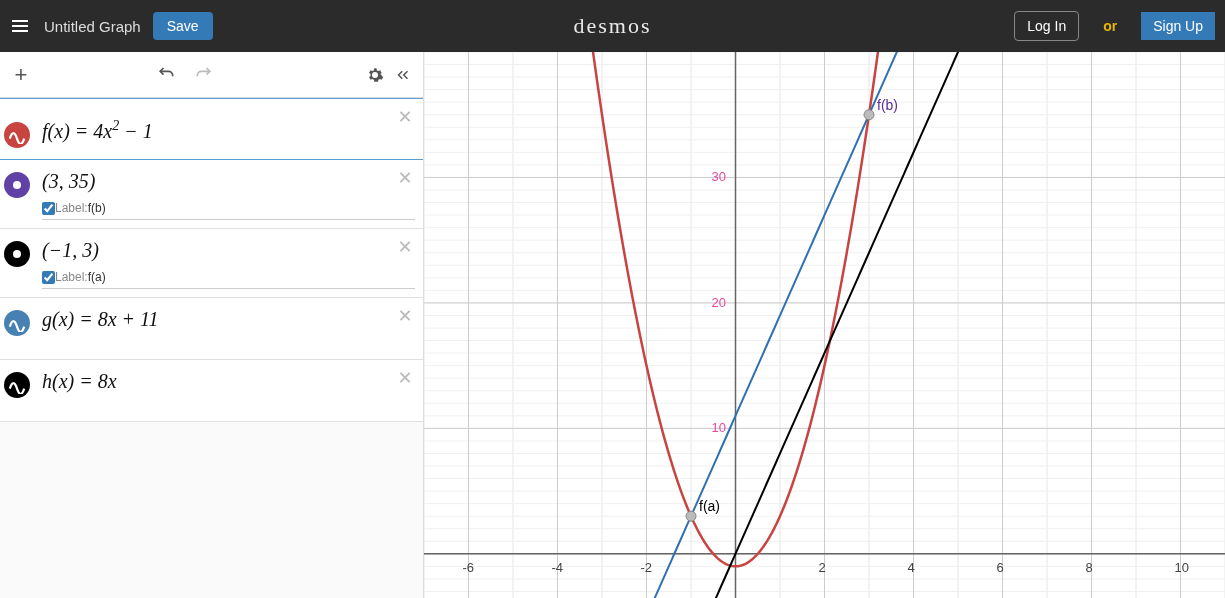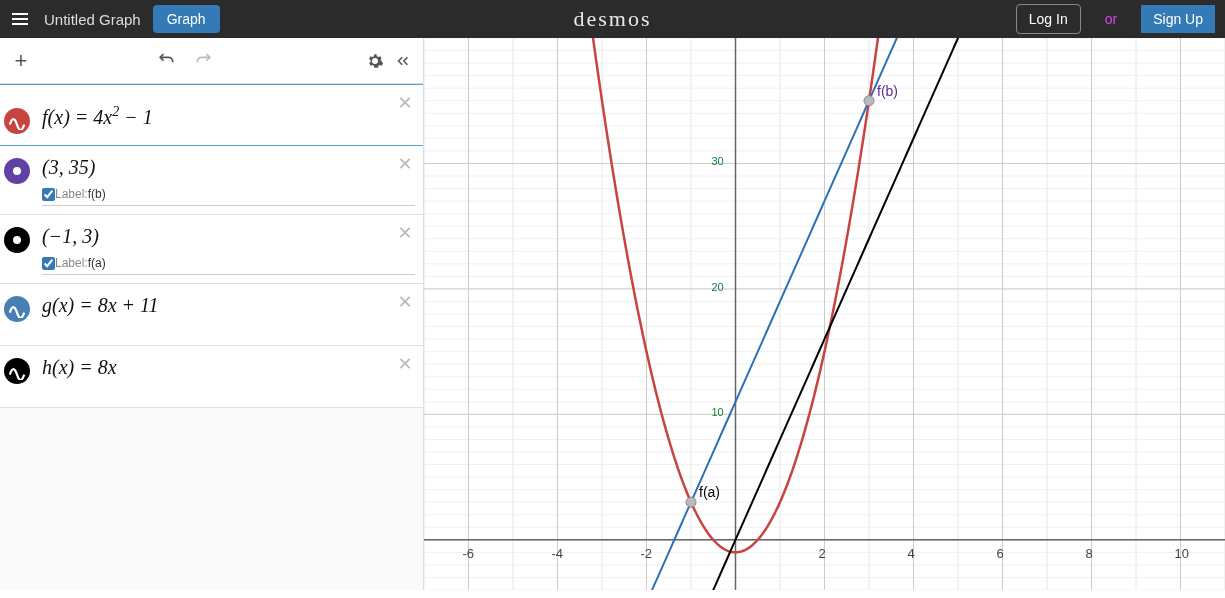--- a/index.html
+++ b/index.html
@@ -1,27 +1,27 @@
 <!DOCTYPE html>
 <html><head>
 <meta charset="utf-8">
 <style>
 * { box-sizing: border-box; margin: 0; padding: 0; }
 body { font-family: Arial, Helvetica, sans-serif; width: 1225px; height: 598px; overflow: hidden; background: #fff; }
 
 
-.header { height: 38px; background: #2b2b2b; display: flex; align-items: center; color: #fff; position: relative; }
+.header { height: 52px; background: #2b2b2b; display: flex; align-items: center; color: #fff; position: relative; }
 .hamburger { width: 40px; height: 46px; display: flex; flex-direction: column; justify-content: center; align-items: center; cursor: pointer; gap: 3px; }
 .hamburger span { display: block; width: 16px; height: 2px; background: #fff; }
 .title { color: #ddd; font-size: 15px; margin-left: 4px; }
 .save-btn { background: #337ab7; color: #fff; border: none; padding: 6px 14px; border-radius: 4px; margin-left: 12px; font-size: 14px; cursor: pointer; }
 .logo { position: absolute; left: 50%; transform: translateX(-50%); font-family: Georgia, serif; font-size: 22px; color: #e9e9e9; letter-spacing: 2px; }
 .auth { margin-left: auto; display: flex; align-items: center; gap: 24px; margin-right: 10px; }
 .login-btn { background: transparent; border: 1px solid #888; color: #fff; padding: 6px 12px; border-radius: 4px; font-size: 14px; cursor: pointer; }
-.or-text { color: #d946ef; font-size: 14px; }
+.or-text { color: #eab308; font-size: 14px; font-weight: bold; }
 .signup-btn { background: #337ab7; border: none; color: #fff; padding: 6px 12px; border-radius: 0; font-size: 14px; cursor: pointer; }
 
 
 .main { display: flex; height: calc(598px - 46px); }
 .sidebar { width: 424px; border-right: 1px solid #ddd; display: flex; flex-direction: column; background: #fafafa; }
 .toolbar { height: 46px; display: flex; align-items: center; border-bottom: 1px solid #ddd; background: #fff; padding: 0 6px; }
 .add-btn { width: 30px; height: 30px; font-size: 22px; color: #555; cursor: pointer; display: flex; align-items: center; justify-content: center; }
 .undo-redo { display: flex; gap: 18px; margin-left: 120px; }
 .undo-redo svg { width: 20px; height: 20px; }
 .spacer { flex: 1; }
@@ -40,36 +40,36 @@
 .label-row input[type=checkbox] { accent-color: #337ab7; }
 .label-text { color: #888; }
 .label-value { flex: 1; color: #333; }
 
 .footer-badge { margin-top: auto; padding: 6px 10px; display: flex; align-items: center; gap: 8px; color: #aaa; font-size: 10px; }
 .keyboard-icon { width: 40px; height: 22px; border: 1px solid #bbb; border-radius: 4px; background: #fff; }
 
 
 .graph { flex: 1; position: relative; background: #fff; }
 .graph svg { position: absolute; inset: 0; }
-.axis-label-y { position: absolute; font-size: 11px; color: #15803d; }
+.axis-label-y { position: absolute; font-size: 13px; color: #ec4899; }
 .axis-label-x { position: absolute; font-size: 13px; color: #444; }
 .pt-label { position: absolute; font-size: 14px; color: #000; font-family: Arial; }
 .pt-label.purple { color: #5b2c91; }
 </style>
 </head>
 <body>
 
 <div class="header">
   <div class="hamburger">
       <span></span>
       <span></span>
       <span></span>
     </div>
   <div class="title">Untitled Graph</div>
-  <button class="save-btn">Graph</button>
+  <button class="save-btn">Save</button>
   <div class="logo">desmos</div>
   <div class="auth">
     <button class="login-btn">Log In</button>
     <span class="or-text">or</span>
     <button class="signup-btn">Sign Up</button>
   </div>
 </div>
 
 <div class="main">
   <div class="sidebar">

